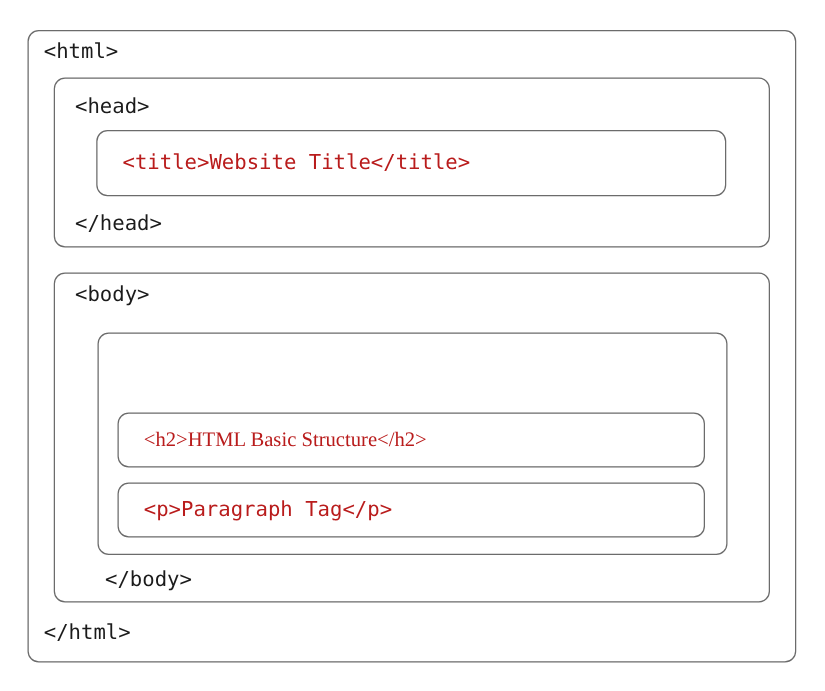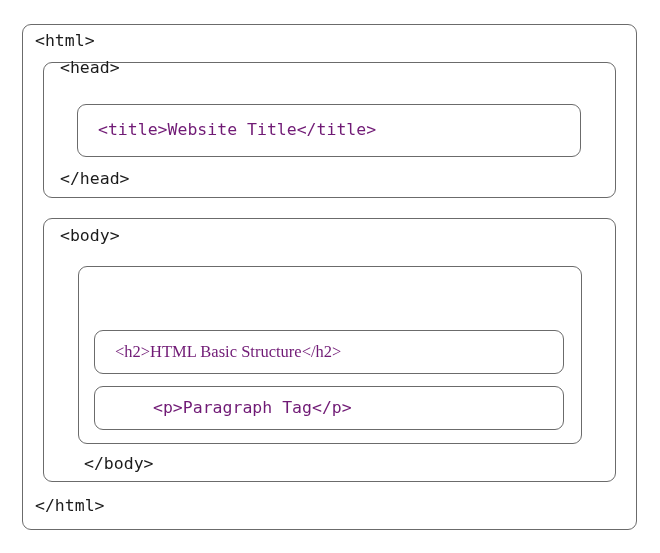--- a/index.html
+++ b/index.html
@@ -50,51 +50,51 @@
     border: 1.4px solid #6b6b6b;
     border-radius: 9px;
     background: #ffffff;
     display: flex;
     align-items: center;
   }
   .leaf .code {
     font-size: 16.5px;
     line-height: 1;
     white-space: pre;
-    color: #701a75;
+    color: #b91c1c;
     padding-left: 20px;
   }
 
   
 
   
   #html-box      { left: 22px;  top: 24px;  width: 615px; height: 506px; }
   #html-open     { left: 35px;  top: 33px; }
   #html-close    { left: 35px;  top: 498px; text-align: right; }
 
   
   #head-box      { left: 43px;  top: 62px;  width: 573px; height: 136px; }
-  #head-open     { left: 60px;  top: 60px; }
+  #head-open     { left: 60px;  top: 77px; }
   #head-close    { left: 60px;  top: 171px; }
 
   
   #title-leaf    { left: 77px;  top: 104px; width: 504px; height: 53px; }
 
   
   #body-box      { left: 43px;  top: 218px; width: 573px; height: 264px; }
   #body-open     { left: 60px;  top: 228px; }
   #body-close    { left: 60px;  top: 456px; margin-left: 24px; }
 
   
   #content-box   { left: 78px;  top: 266px; width: 504px; height: 178px; }
 
   
   #h1-leaf       { left: 94px;  top: 274px; width: 470px; height: 44px; }
   #h2-leaf       { left: 94px;  top: 330px; width: 470px; height: 44px; font-family: Liberation Serif, serif; }
-  #p-leaf        { left: 94px;  top: 386px; width: 470px; height: 44px; padding-left: 38px; }
+  #p-leaf        { left: 94px;  top: 386px; width: 470px; height: 44px; }
 </style>
 </head>
 <body>
 
 <div class="diagram">
 
   <div class="box" id="html-box"></div>
   <div class="tag-label" id="html-open">&lt;html&gt;</div>
   <div class="tag-label" id="html-close">&lt;/html&gt;</div>
 

